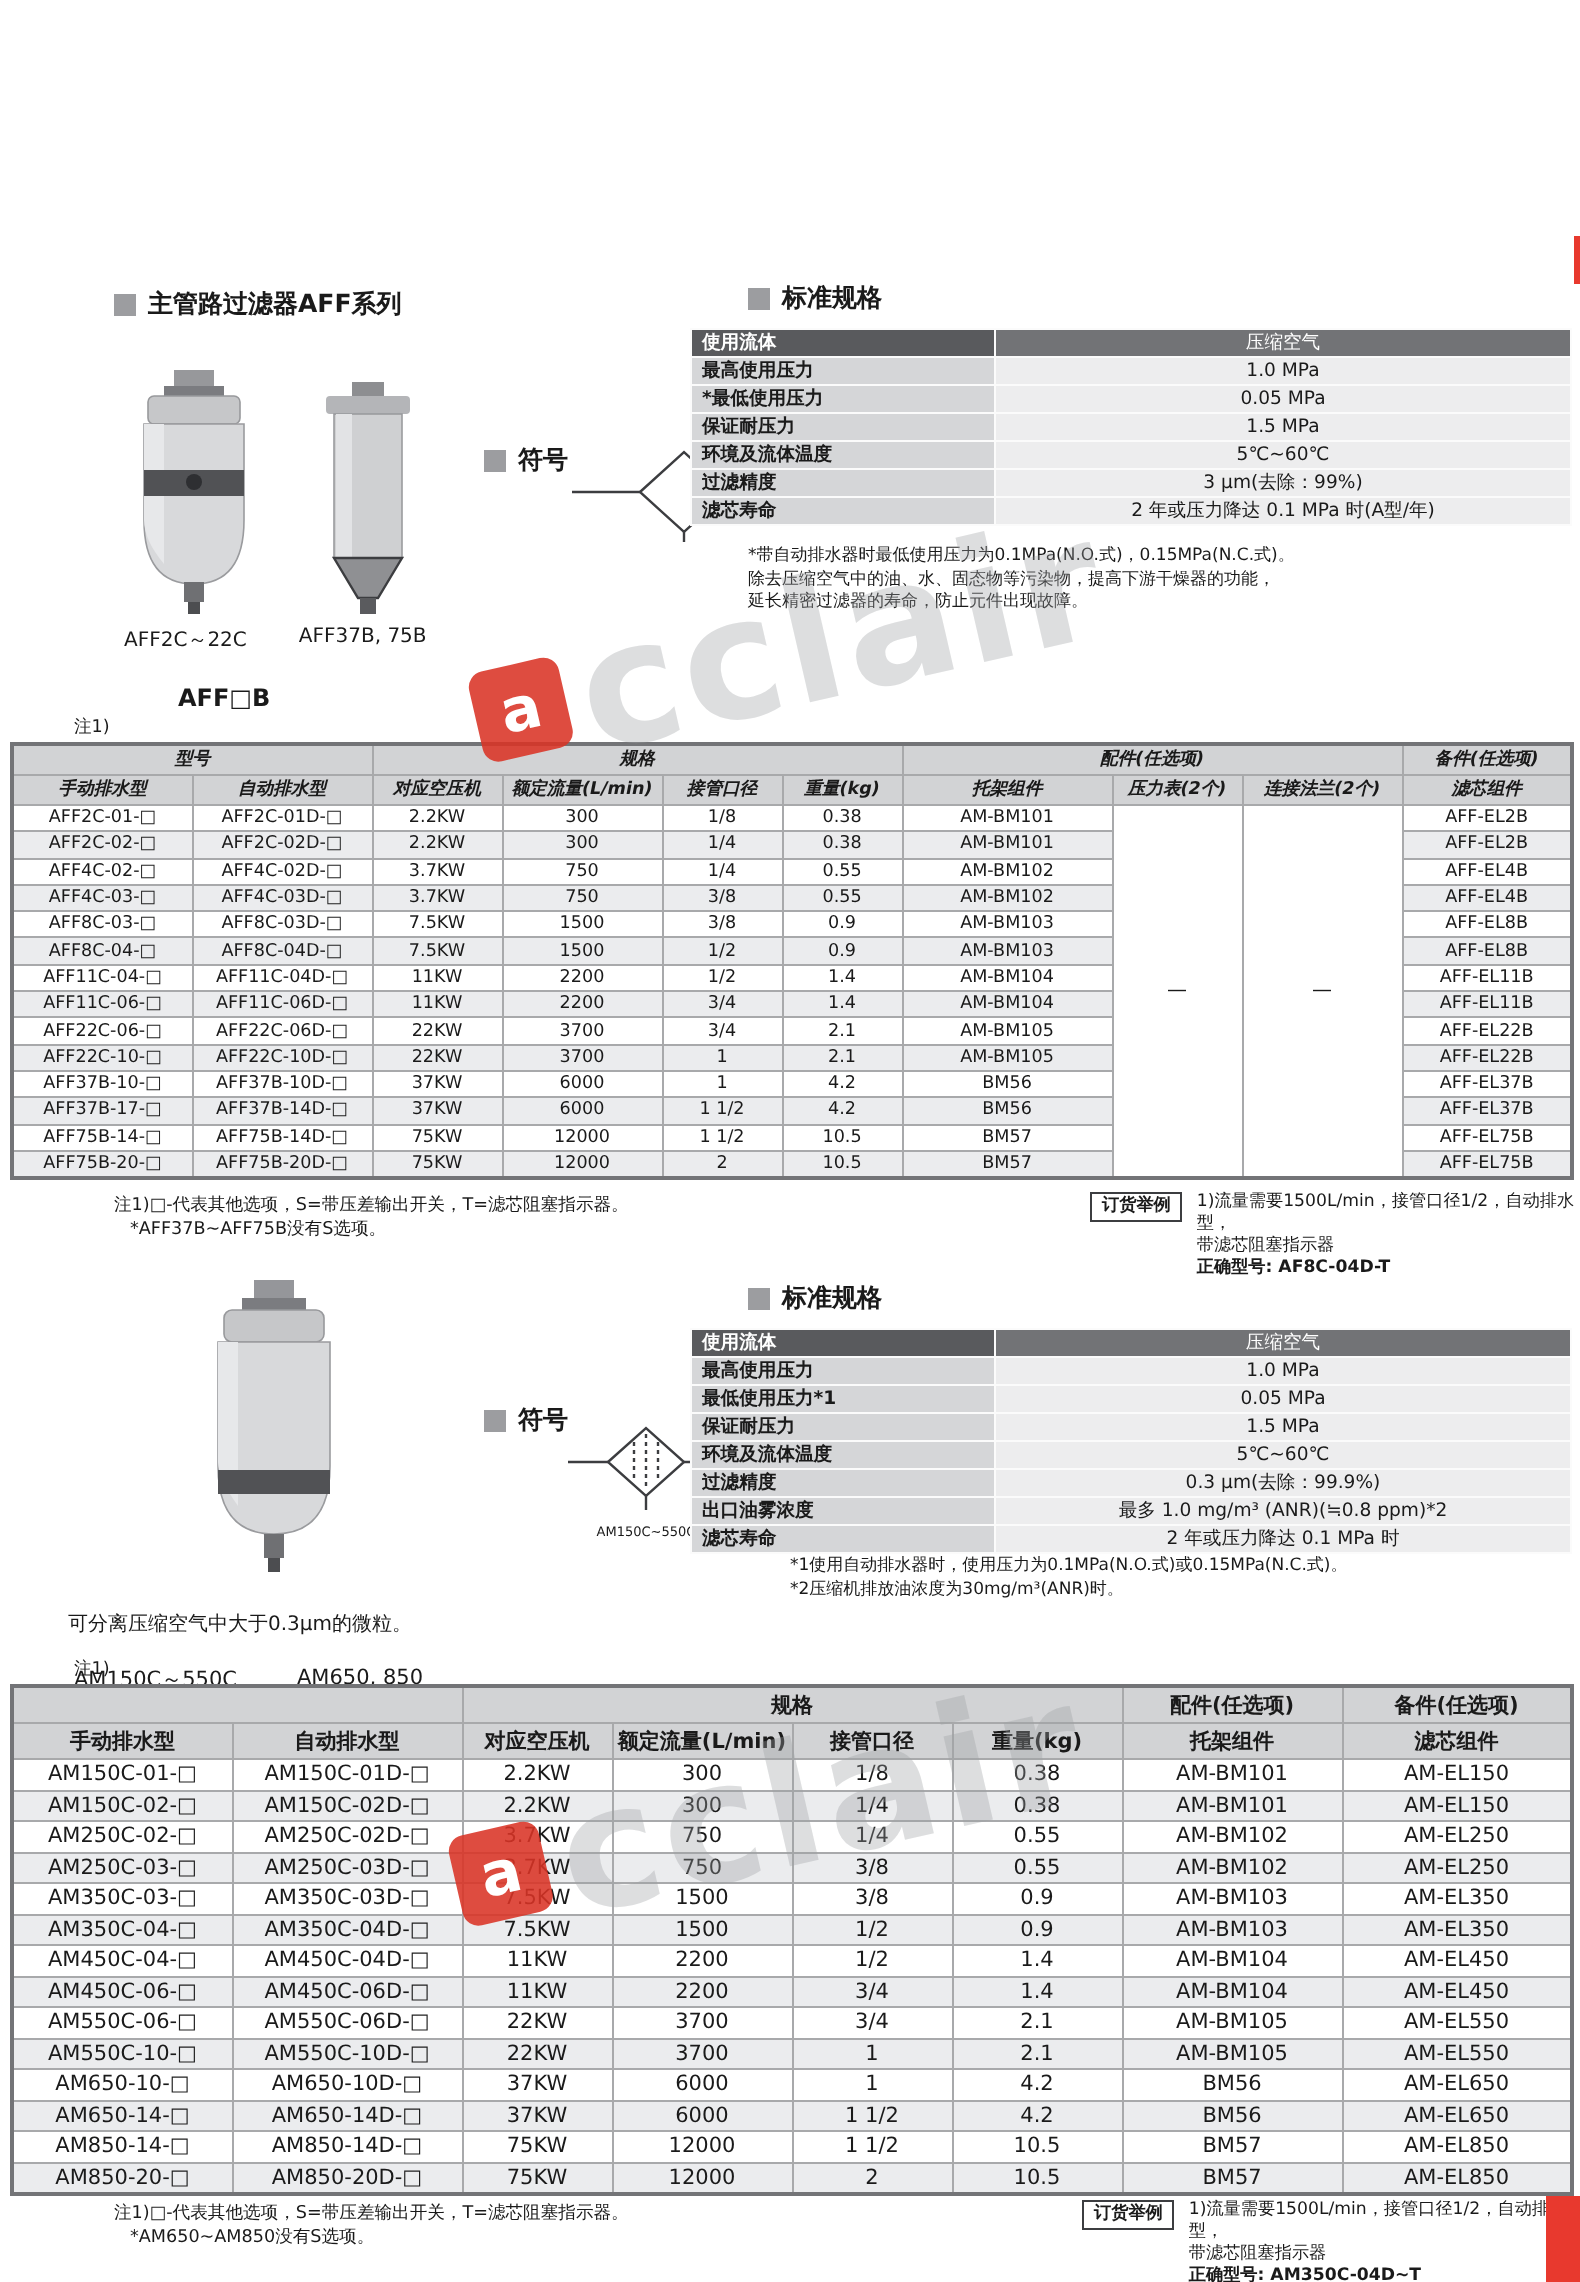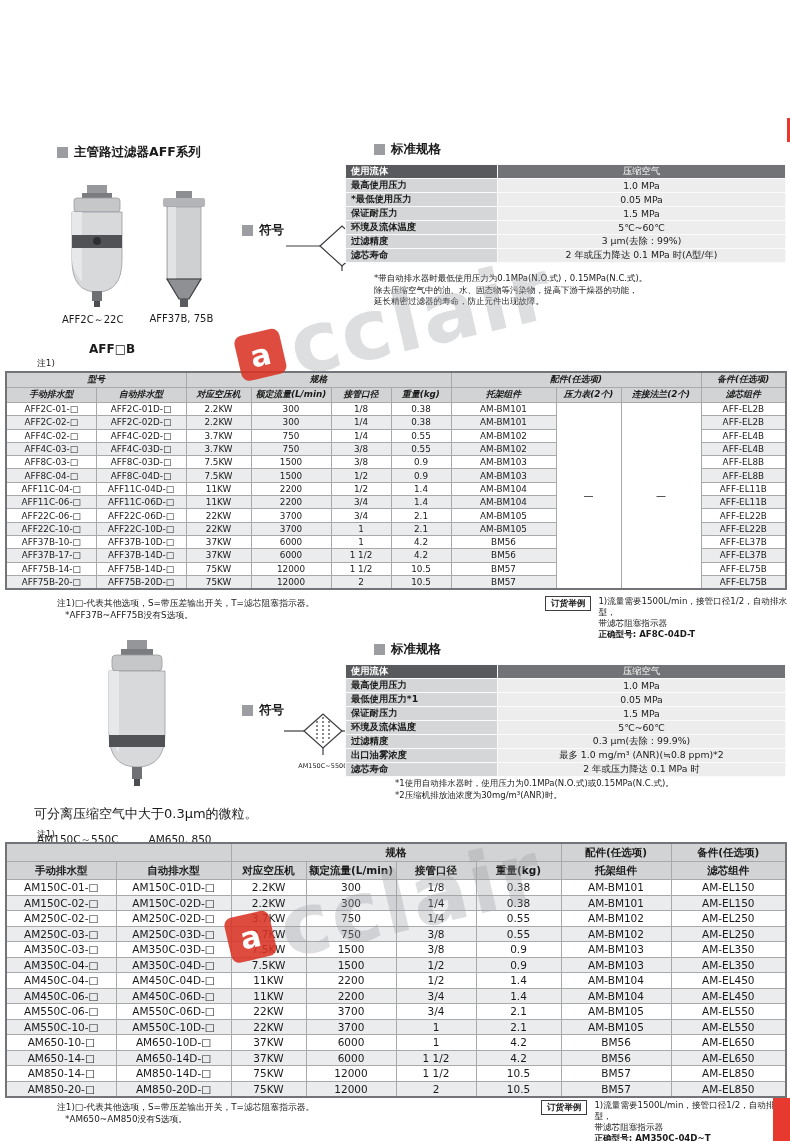--- a/index.html
+++ b/index.html
@@ -32,21 +32,21 @@
   .t2 tbody td{height:14.5px;}
   .model-label{font-size:12px;font-weight:bold;}
   .note-ref{font-size:8.8px;}
   .footnotes{font-size:8.8px;line-height:11.5px;white-space:nowrap;}
   .fn-indent{padding-left:8px;}
   .order-ex{display:flex;gap:7px;font-size:8.6px;line-height:11px;align-items:flex-start;}
   .order-label{border:1px solid #3c3d40;padding:1px 5px;font-weight:bold;background:#fff;flex:0 0 auto;}
   .order-model{font-weight:bold;}
   .prod-labels{font-size:10px;display:flex;gap:26px;white-space:nowrap;}
   .prod-labels-2{font-size:10.5px;display:flex;gap:30px;white-space:nowrap;}
-  .intro-line{font-size:13px;white-space:nowrap;}
+  .intro-line{font-size:10px;white-space:nowrap;}
   .sym-row{display:flex;align-items:flex-start;gap:0;}
   .sym-box{text-align:center;}
   .sym-caption{font-size:6.5px;white-space:nowrap;}
   svg line,svg polygon{stroke:#3c3d40;stroke-width:1.2;}
   
   .watermark{position:absolute;display:flex;align-items:center;gap:8px;pointer-events:none;z-index:6;
              transform:rotate(-13deg);transform-origin:left center;}
   .wm-logo{width:46px;height:46px;background:rgba(217,51,38,0.88);color:#fff;border-radius:8px;
            display:flex;align-items:center;justify-content:center;font-size:30px;font-weight:bold;}
   .wm-text{font-size:84px;font-weight:bold;color:rgba(158,160,164,0.35);letter-spacing:2px;line-height:1;}

